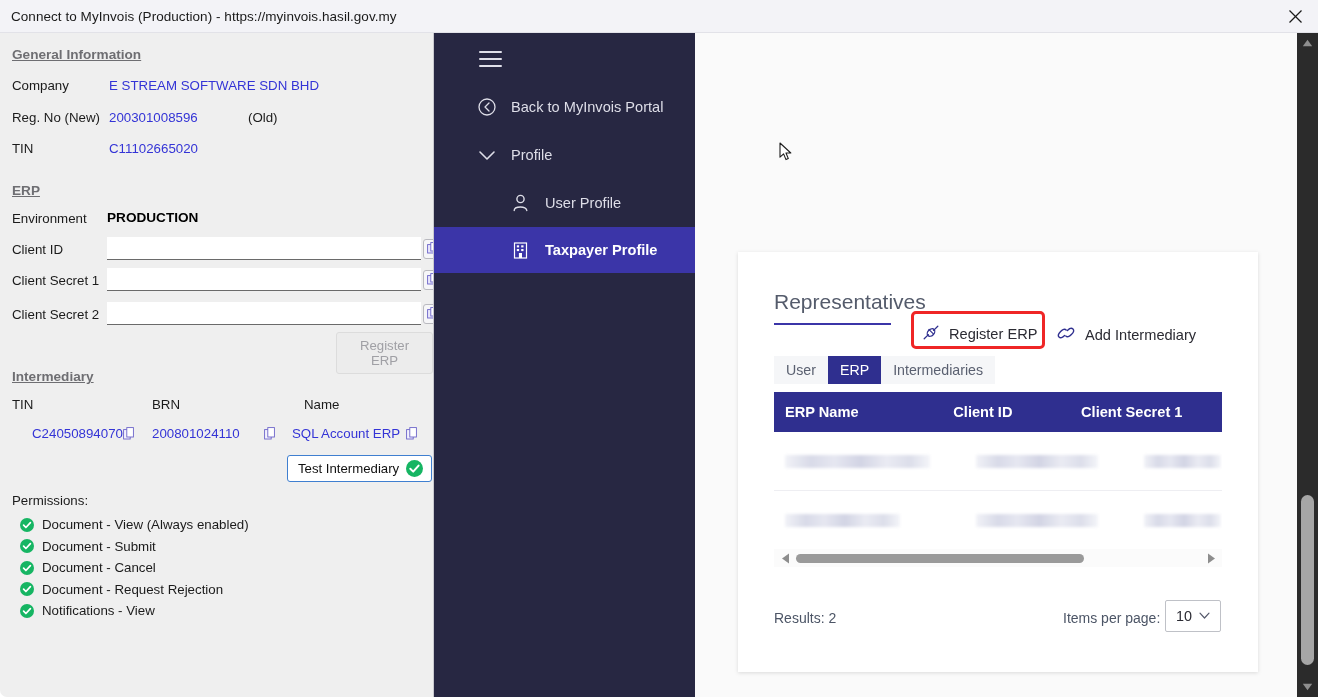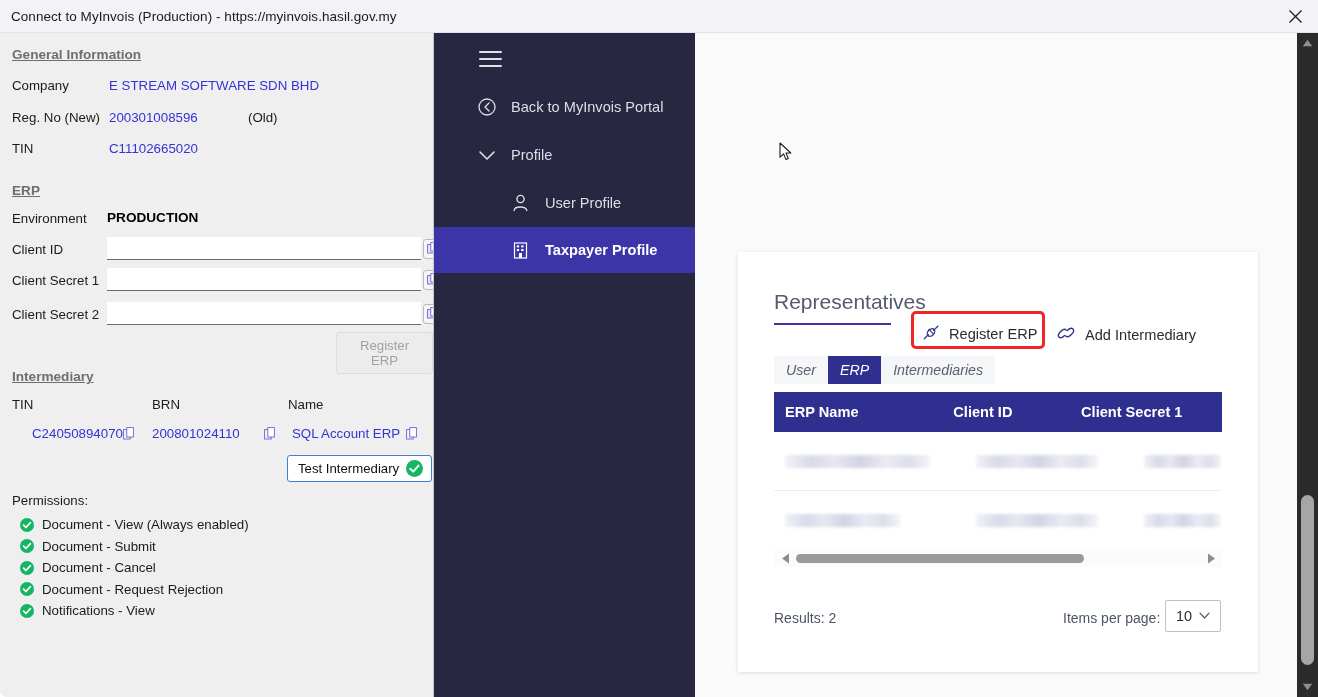--- a/index.html
+++ b/index.html
@@ -114,21 +114,21 @@
 
   .action-link {
     display:flex; align-items:center; gap:9px; font-size:14.6px; color:#2b2b33; cursor:pointer;
   }
   .highlight-box {
     position:absolute; border:3px solid #ef2626; border-radius:5px; background:#fff;
   }
 
   .tab {
     height:28px; padding:0 12px; display:flex; align-items:center;
-    font-size:14.2px; color:#5a6070; background:#f5f6f8; cursor:pointer;font-style:italic;
+    font-size:14.2px; color:#5a6070; background:#f5f6f8; cursor:pointer;
   }
   .tab.active { background:#2f2f8f; color:#ffffff; }
 
   .thead {
     background:#2f2f8f; color:#fff; height:40px; display:flex; align-items:center;
     font-size:14.6px; font-weight:bold; overflow:hidden;
   }
   .thead span { display:block; }
   .redact { height:13px; border-radius:1px;
     background:linear-gradient(90deg,#f1f2f7 0%,#d8dae8 18%,#e6e7f1 34%,#d2d4e4 52%,#eaebf3 70%,#dcdeea 86%,#f4f5f9 100%);
@@ -262,21 +262,21 @@
     <div class="row" style="left:12px; top:336px;">
       <span class="section-head">Intermediary</span>
     </div>
 
     <div class="row" style="left:12px; top:364px;">
       <span class="lbl">TIN</span>
     </div>
     <div class="row" style="left:152px; top:364px;">
       <span class="lbl">BRN</span>
     </div>
-    <div class="row" style="left:288px; top:364px;">
+    <div class="row" style="left:304px; top:364px;">
       <span class="lbl">Name</span>
     </div>
 
     <div class="row" style="left:12px; top:393px;margin-left:20px;">
       <span class="val-link">C24050894070</span>
     </div>
     <div class="row" style="left:120px; top:391px;">
       <span class="copyplain">
         <svg width="12" height="14" viewBox="0 0 12 14">
           <rect x="0.6" y="2.6" width="6.6" height="9.4" fill="#f3f2fd" stroke="#6b63c9" stroke-width="0.9"></rect>

